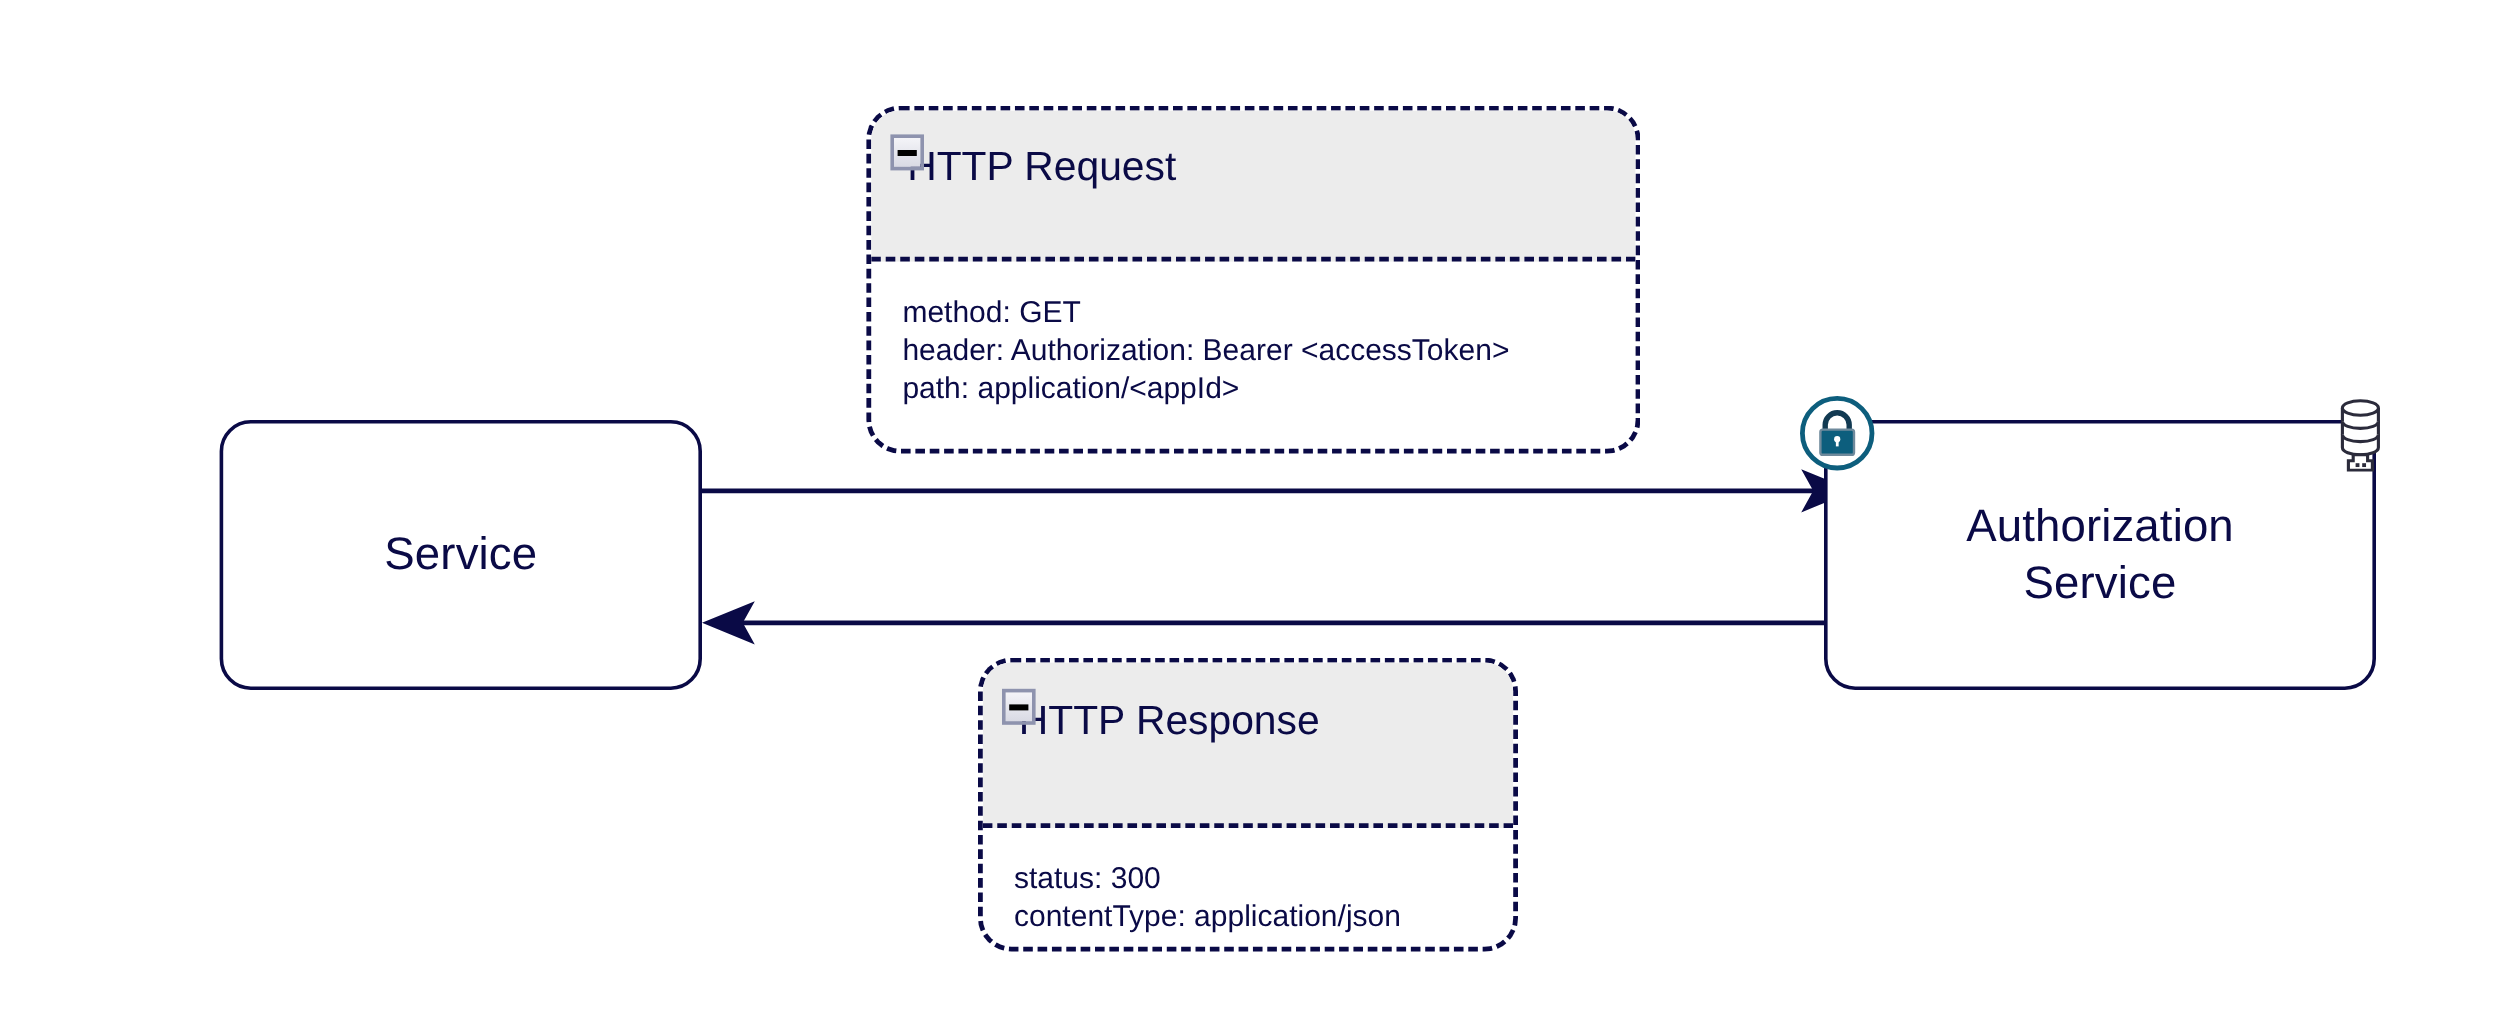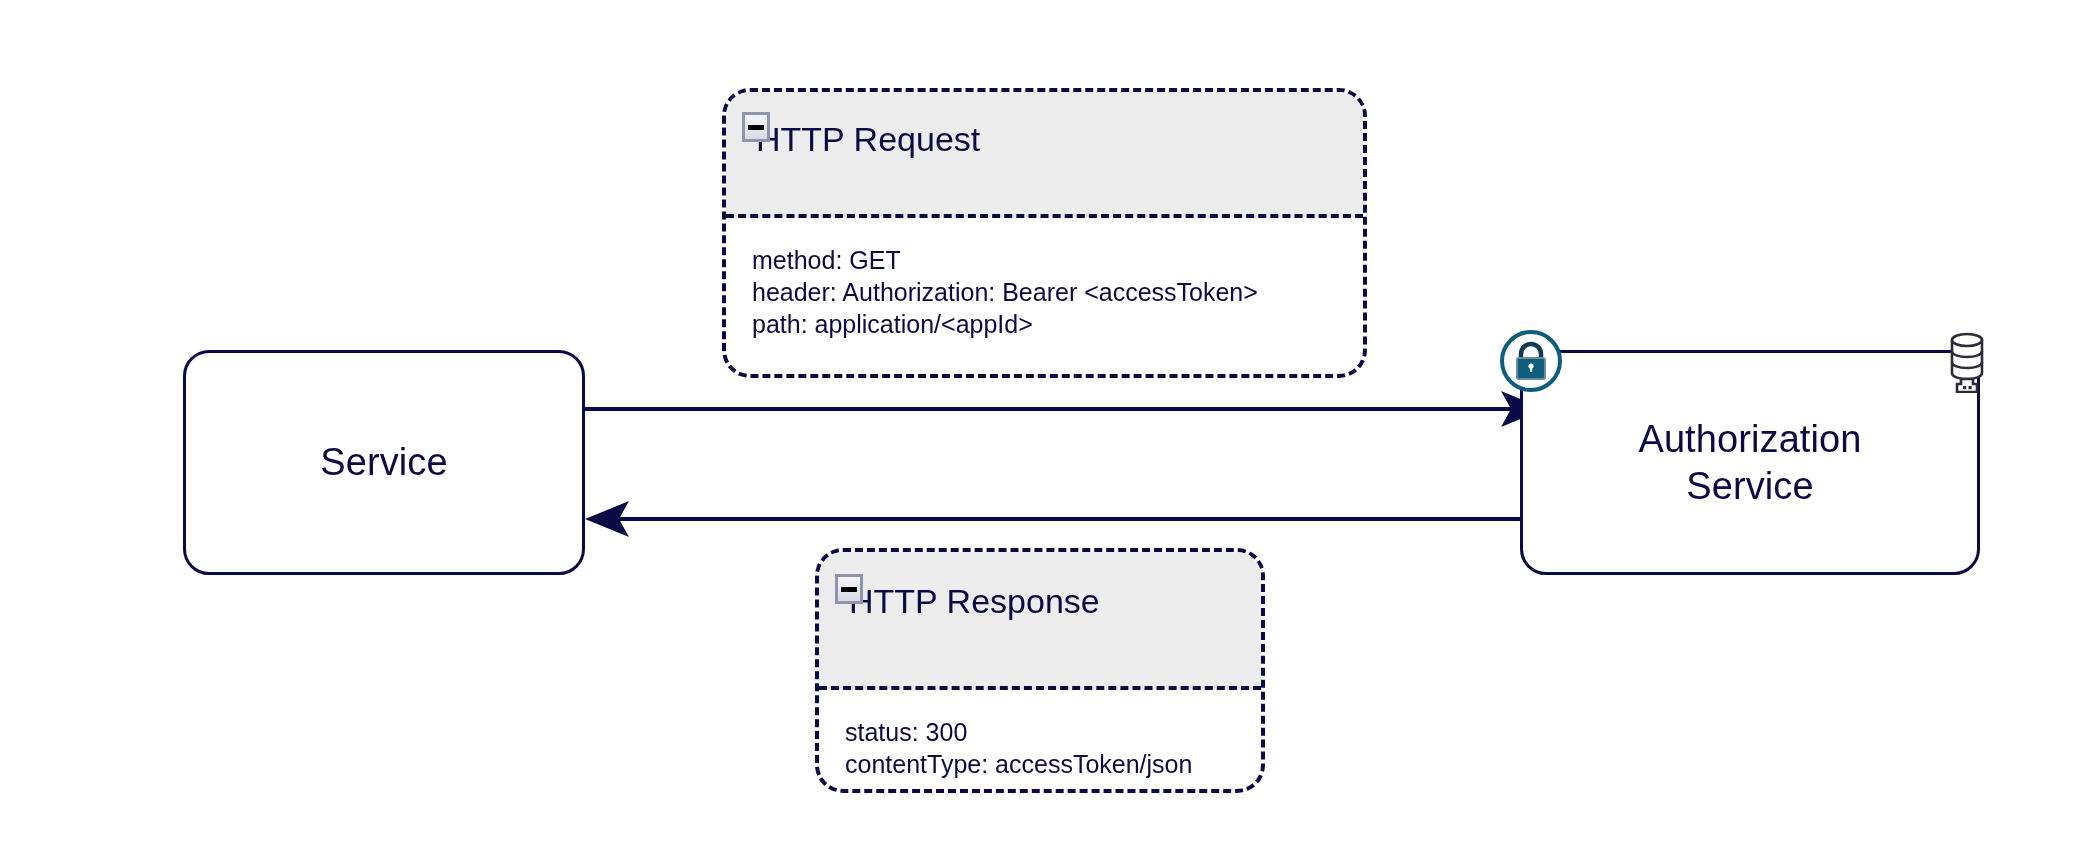--- a/index.html
+++ b/index.html
@@ -180,17 +180,17 @@
 
   <div class="annot" id="annot-response">
     <div class="annot-header">
       <span class="collapse-icon">
           <i></i>
         </span>
       <span class="annot-title">HTTP Response</span>
     </div>
     <div class="annot-body">
       <span class="row">status: 300</span>
-      <span class="row">contentType: accessToken/json</span>
+      <span class="row">contentType: application/json</span>
     </div>
   </div>
 
 </div>
 
 </body></html>

